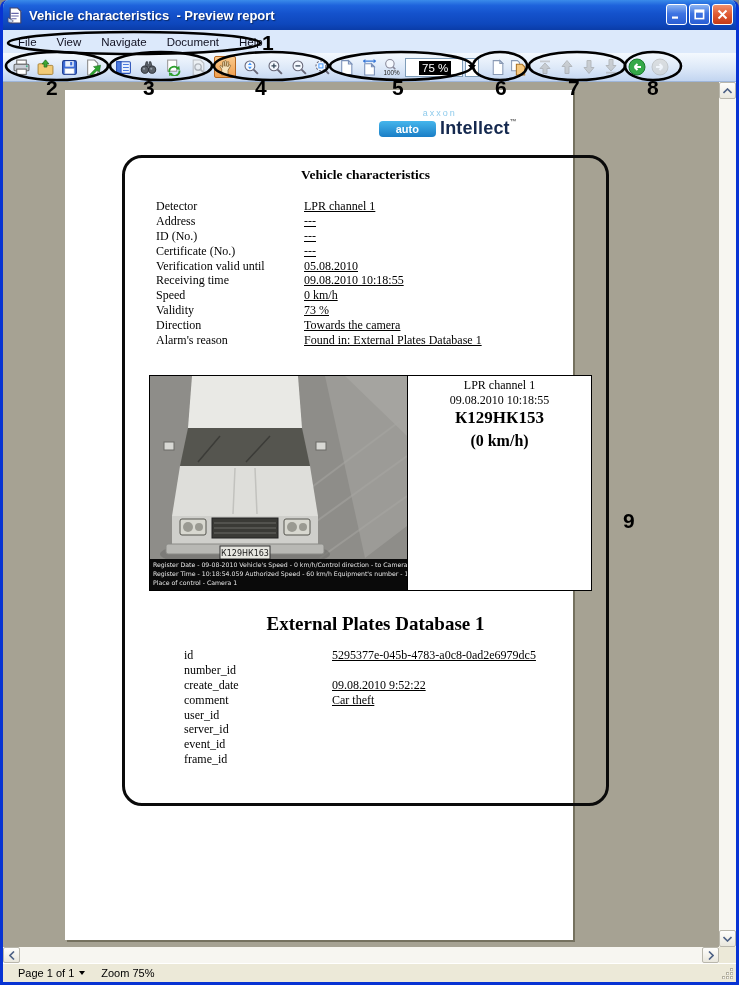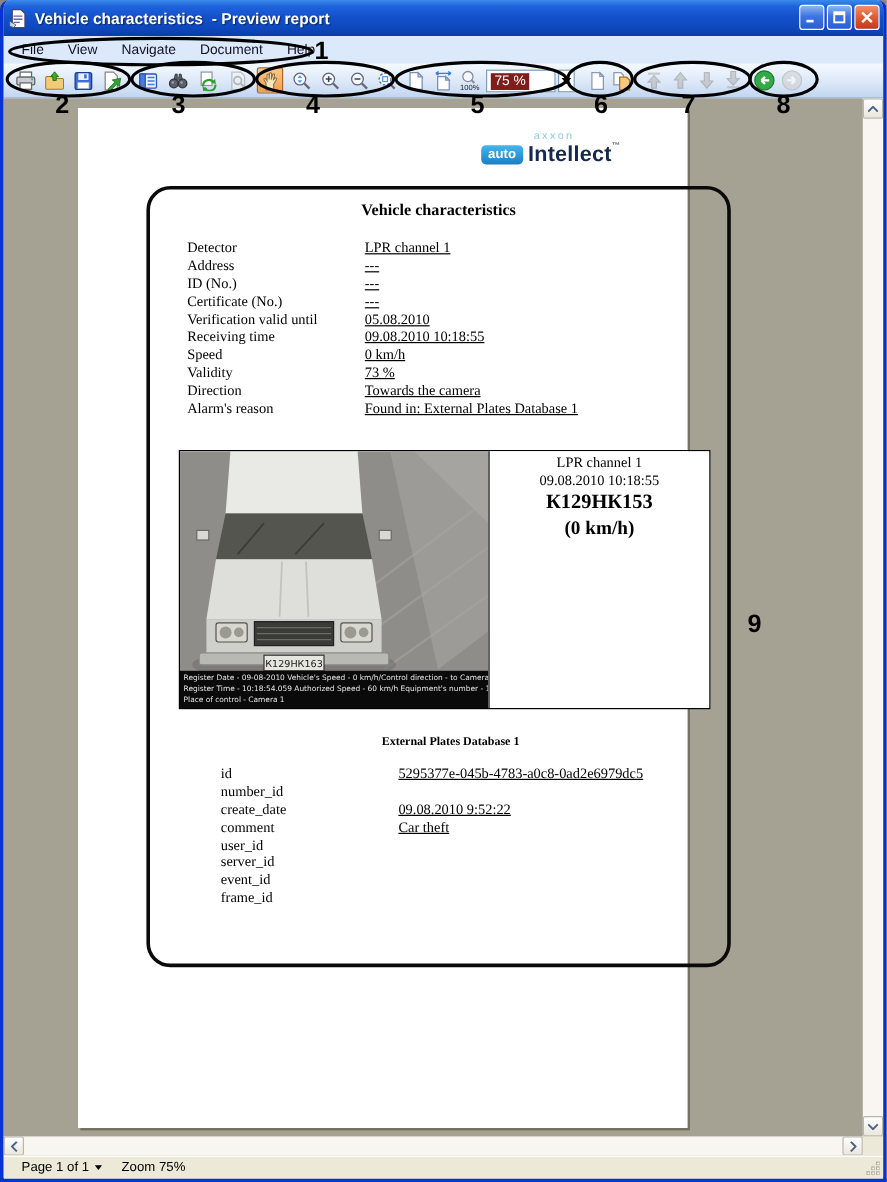--- a/index.html
+++ b/index.html
@@ -26,21 +26,21 @@
 
   
   .toolbar { position:absolute; left:0; top:53px; width:733px; height:29px;
     background:linear-gradient(180deg,#F4F9FE 0%,#DCE8F8 55%,#C2D5F0 100%);
     border-bottom:1px solid #9FB6D9; }
   .tbtn { position:absolute; top:3px; width:22px; height:22px; display:flex; align-items:center; justify-content:center; border-radius:2px; }
   .tbtn.active { background:linear-gradient(180deg,#FAC98A,#EF9E4F); border:1px solid #B5651D; }
   .tbtn.disabled { opacity:.55; }
   .combo { position:absolute; left:402px; top:5px; width:58px; height:19px; background:#fff;
     border:1px solid #7F9DB9; font-size:11.5px; display:flex; align-items:center; padding-left:3px; }
-  .combo .sel { background:#7f1d1d; color:#fff; padding:1px 3px; }
+  .combo .sel { background:#000000; color:#fff; padding:1px 3px;margin-left:10px; }
   .combobtn { position:absolute; left:462px; top:5px; width:14px; height:19px; background:#fff;
     border:1px solid #7F9DB9; display:flex; align-items:center; justify-content:center; }
   .combobtn .tri { width:0; height:0; border-left:4px solid transparent; border-right:4px solid transparent; border-top:5px solid #000; }
 
   
   .preview { position:absolute; left:0; top:82px; width:733px; height:881px; background:#A6A293; }
   .vscroll { position:absolute; right:0; top:0; width:17px; height:865px; background:#F7F6F1; }
   .hscroll { position:absolute; left:0; bottom:0; width:716px; height:16px; background:#F7F6F1; }
   .corner  { position:absolute; right:0; bottom:0; width:17px; height:16px; background:#ECE9D8; }
   .sbtn { position:absolute; background:linear-gradient(180deg,#FEFEFC,#E9E7DD);
@@ -50,21 +50,21 @@
   .sbtn.left  { left:0; top:0; width:17px; height:16px; }
   .sbtn.right { right:0; top:0; width:17px; height:16px; }
 
   
   .page { position:absolute; left:62px; top:8px; width:508px; height:850px; background:#fff;
     box-shadow:2px 2px 0 #75715F; font-family:"Liberation Serif", serif; }
   .logo { position:absolute; right:56px; top:18px; text-align:left; font-family:"Liberation Sans", sans-serif; }
   .logo .axxon { color:#8FCBEC; font-size:9px; letter-spacing:2px; margin-left:44px; }
   .logo .lrow { display:flex; align-items:center; gap:4px; }
   .logo .badge { background:linear-gradient(180deg,#45B6EC,#1A7EC6); color:#fff; font-weight:bold;
-    font-size:11px; padding:2px 6px; border-radius:4px; }
+    font-size:11px; padding:2px 17px; border-radius:4px; }
   .logo .intel { color:#15294F; font-weight:bold; font-size:18px; letter-spacing:0.2px; }
   .logo .tm { font-size:7px; color:#666; vertical-align:top; }
 
   .card { position:absolute; left:57px; top:65px; width:487px; height:651px;
     border:3px solid #0A0A0A; border-radius:20px; }
   .card-title { text-align:center; font-weight:bold; font-size:13.5px; margin-top:9px; }
   .fields { margin-top:16px; }
   .frow { display:flex; align-items:baseline; height:14.9px; font-size:12px; }
   .flabel { margin-left:31px; width:148px; flex:none; }
   .fvalue { text-decoration:underline; }
@@ -72,21 +72,21 @@
   .photo-block { position:absolute; left:24px; top:217px; width:443px; height:216px;
     border:1px solid #000; display:flex; }
   .photo { width:257px; height:214px; flex:none; }
   .info { flex:1; border-left:1px solid #000; background:#fff; }
   .info .channel, .info .ts { text-align:center; font-size:12px; }
   .info .channel { margin-top:2px; }
   .info .plate { text-align:center; font-weight:bold; font-size:17px; }
   .info .speed { text-align:center; font-weight:bold; font-size:16px; margin-top:4px; }
 
   .db { position:absolute; left:0; top:455px; width:100%; }
-  .db-title { text-align:center; font-weight:bold; font-size:10px;margin-left:20px; }
+  .db-title { text-align:center; font-weight:bold; font-size:19px;margin-left:20px; }
   .db .fields { margin-top:13px;margin-left:28px; }
 
   
   .statusbar { position:absolute; left:0; bottom:0; width:733px; height:19px; background:#ECE9D8;
     border-top:1px solid #fff; display:flex; align-items:center; font-size:11px; }
   .sb-page { margin-left:15px; display:flex; align-items:center; gap:5px; }
   .sb-page .tri { width:0; height:0; border-left:3.5px solid transparent; border-right:3.5px solid transparent; border-top:4px solid #000; }
   .sb-zoom { margin-left:16px; }
   .grip { position:absolute; right:2px; bottom:2px; }
 

